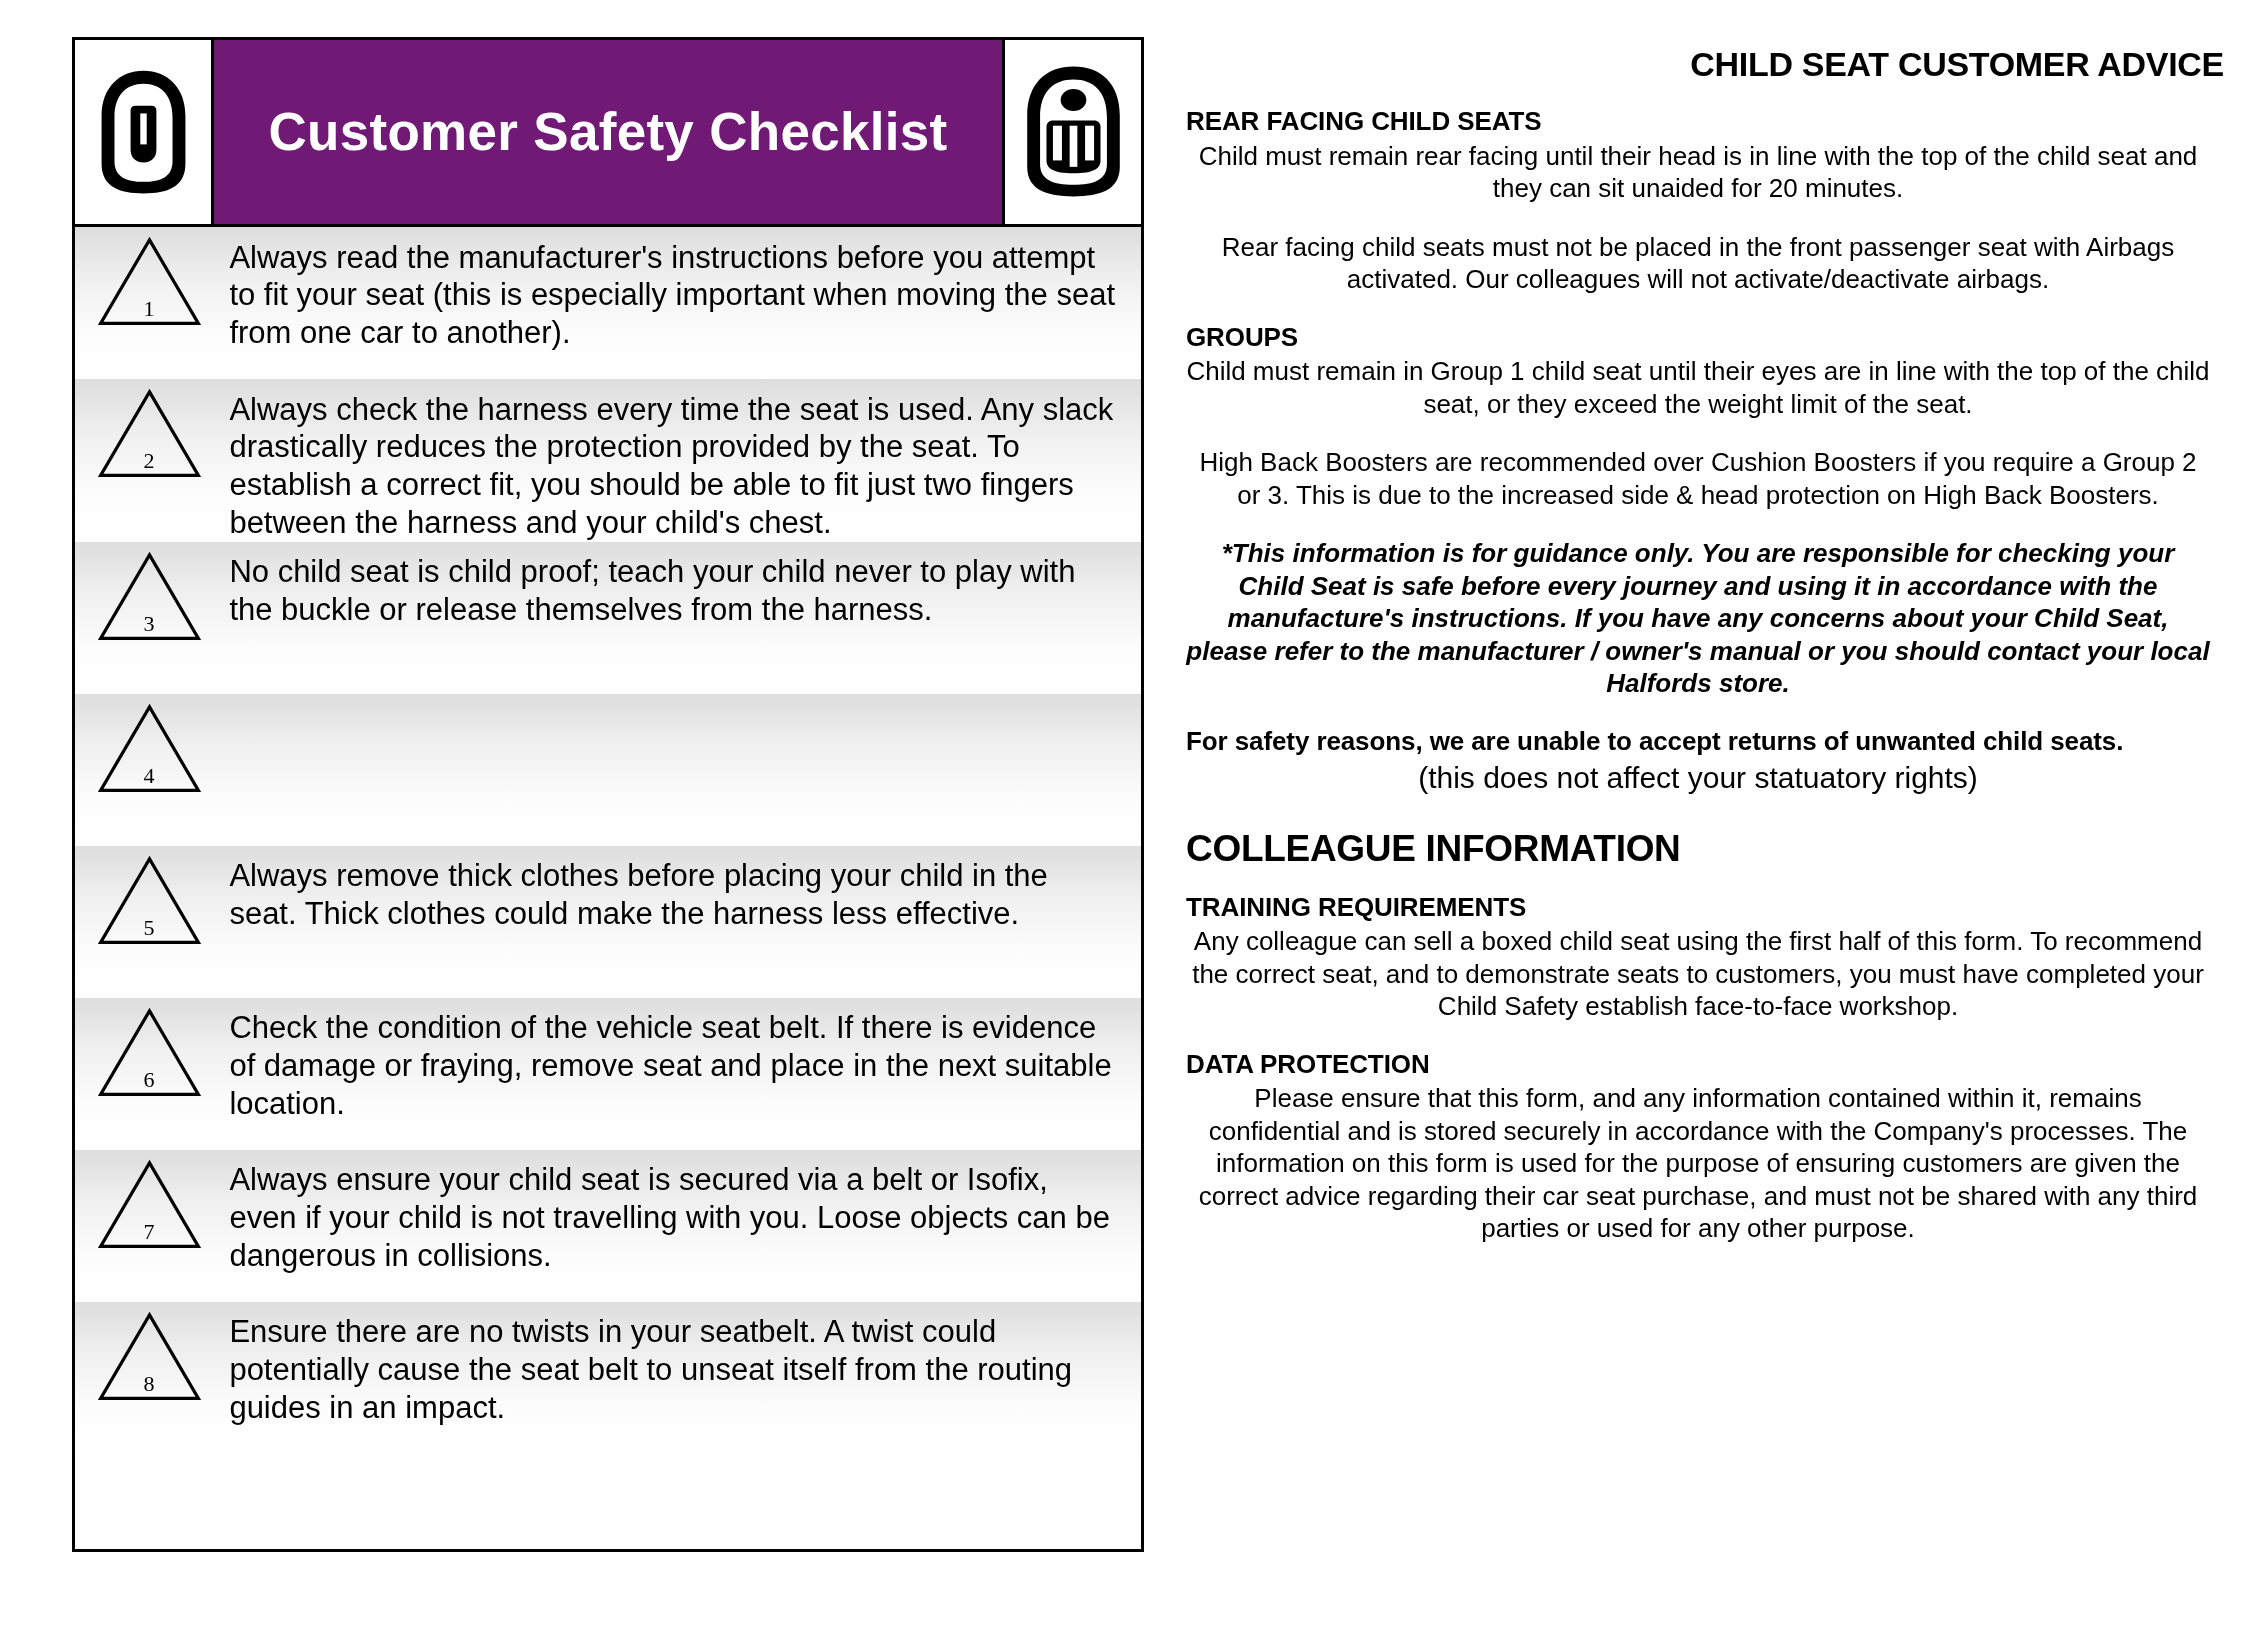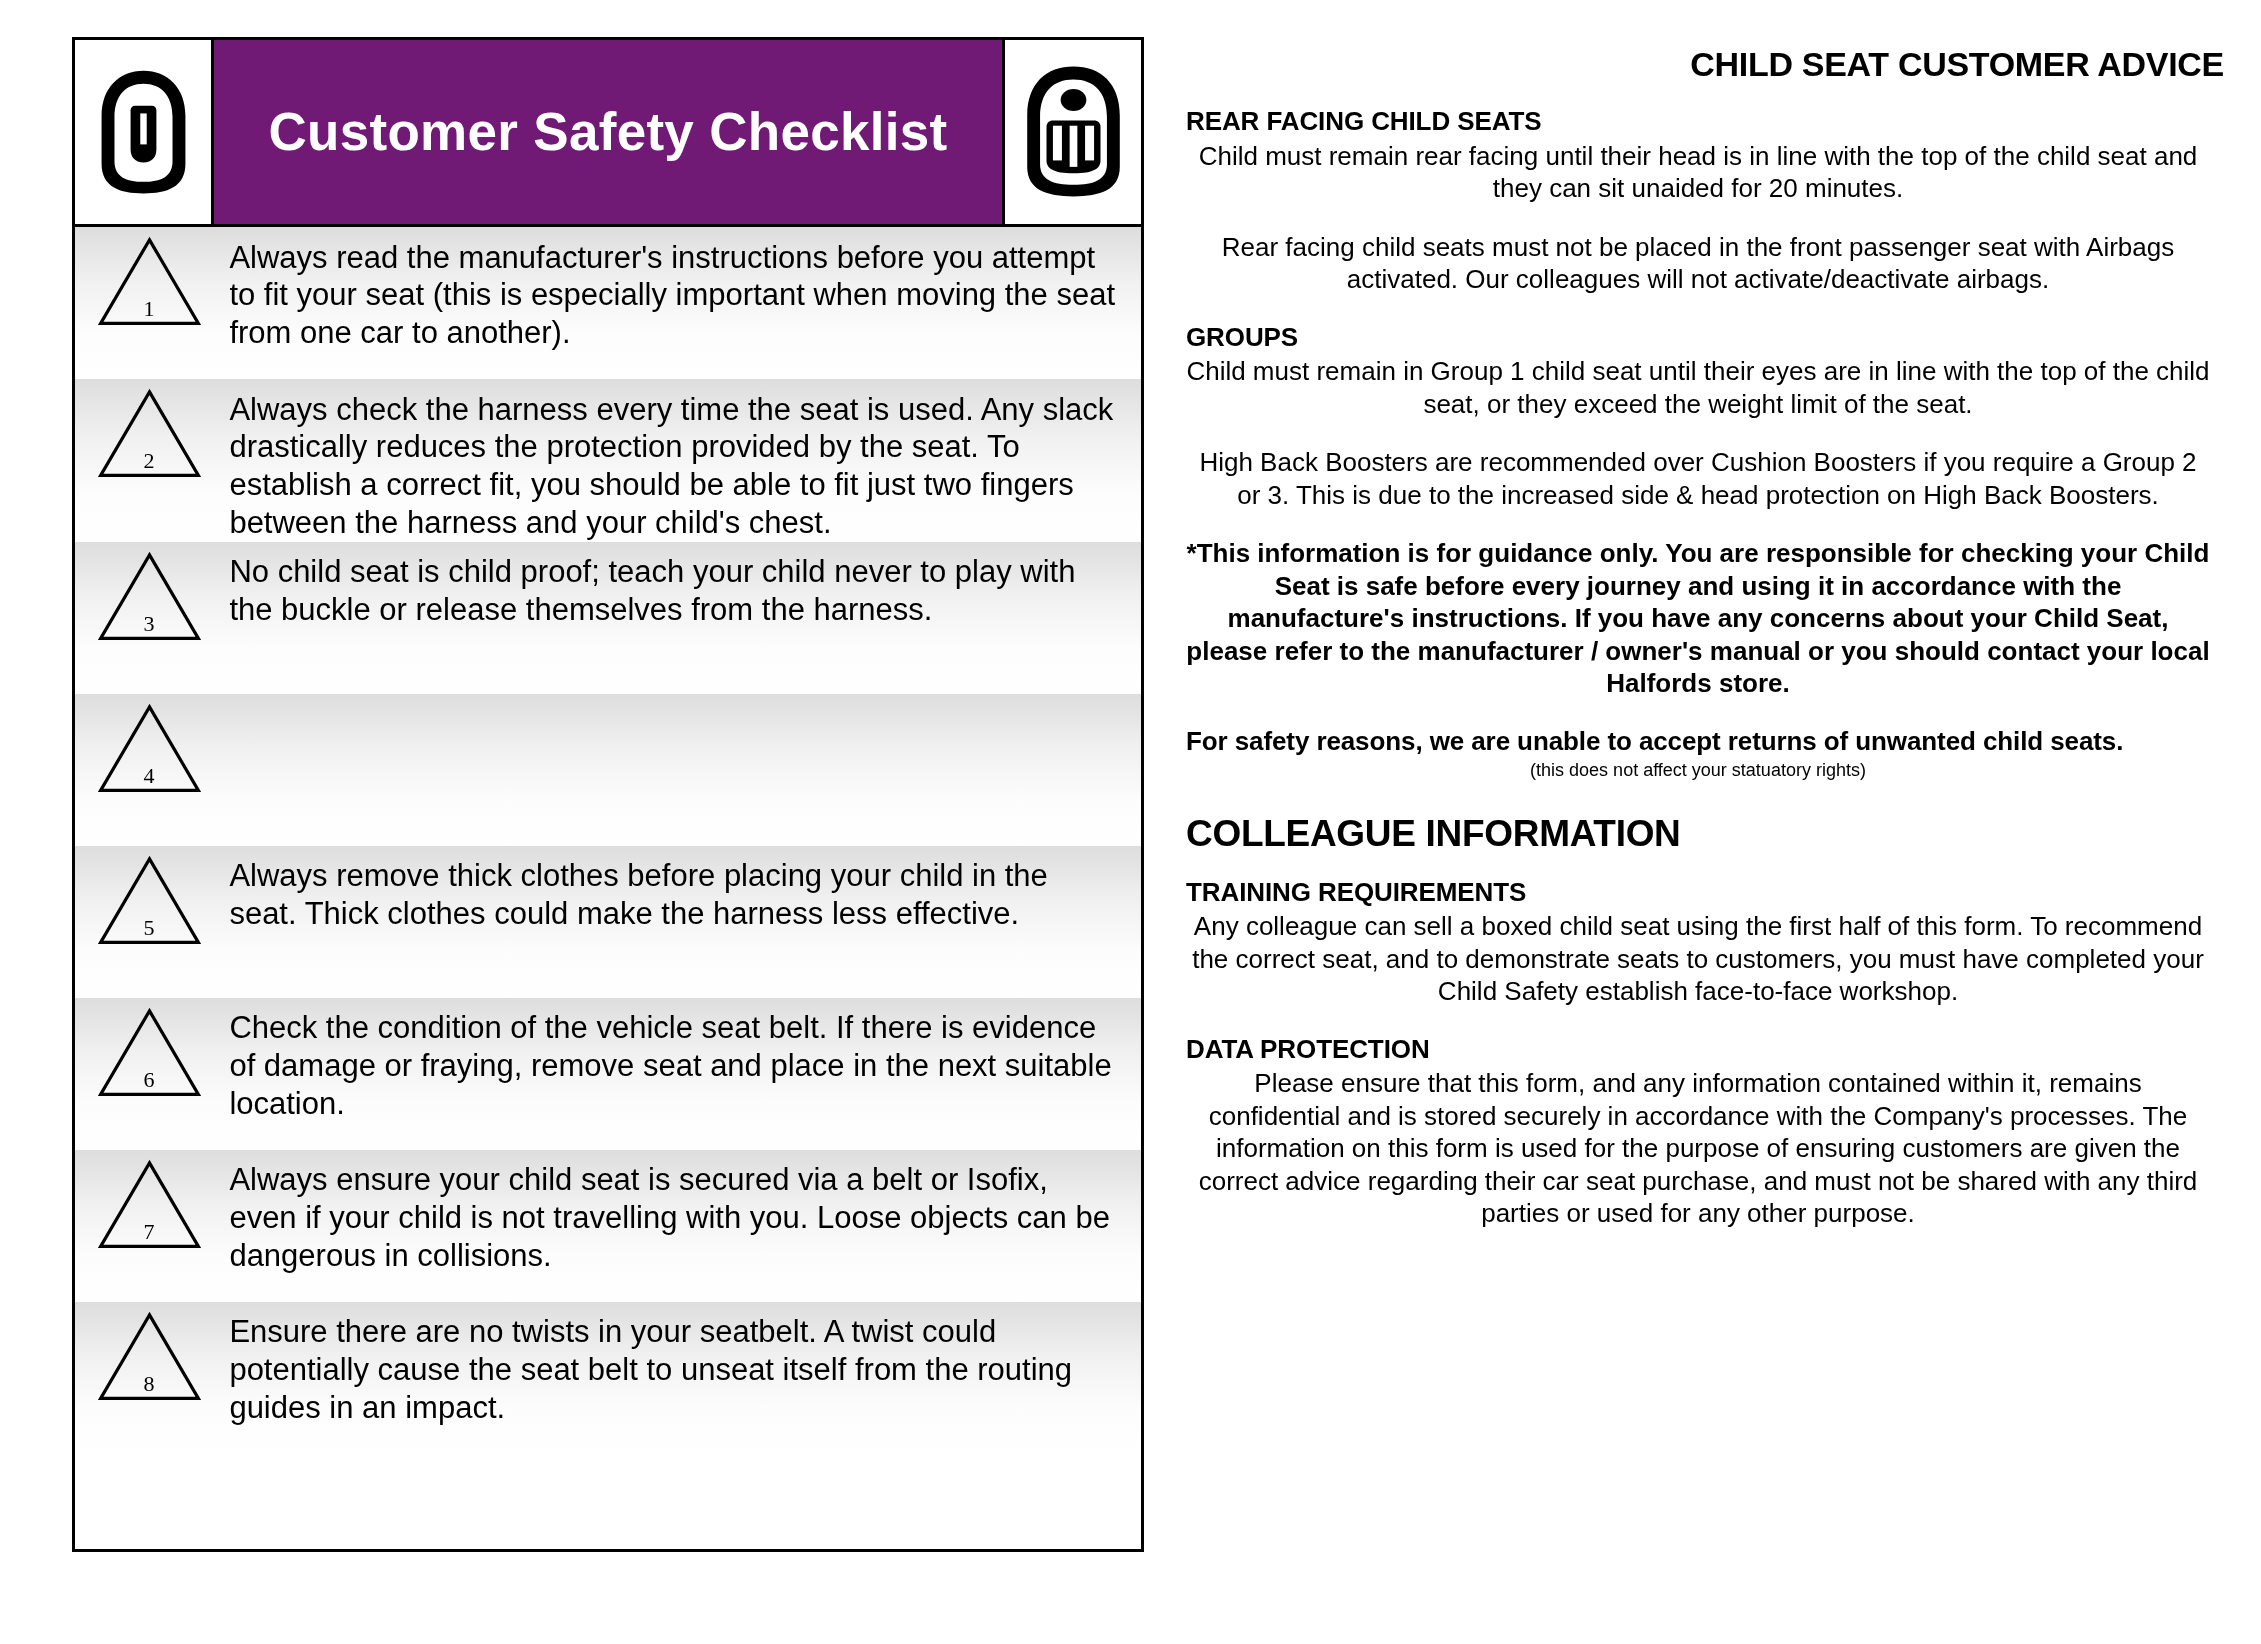--- a/index.html
+++ b/index.html
@@ -146,29 +146,30 @@
     margin: 0 0 2.6px 0;
     letter-spacing: -0.1px;
   }
   .r-p {
     font-size: 26px;
     line-height: 1.25;
     margin: 0 14px 26px 0;
     text-align: center;
   }
   .r-p.italic {
+    font-style: italic;
     font-weight: bold;
   }
   .r-h1-big {
     font-size: 37px;
     font-weight: bold;
     margin: 31px 0 22px 0;
     letter-spacing: -0.3px;
   }
-  .nowrap-small { font-size: 18px; line-height: 1.25; }
+  .nowrap-small { font-size: 30px; line-height: 1.25; }
 </style>
 </head>
 <body>
 
 <div class="page">
 
   <div class="left-panel">
 
     <div class="header-bar">
       <div class="header-icon-box">

